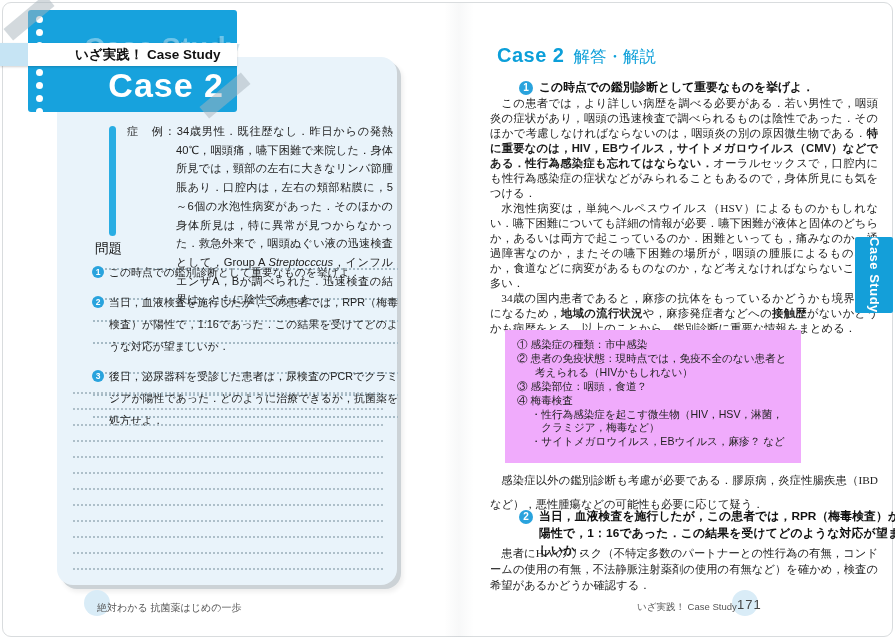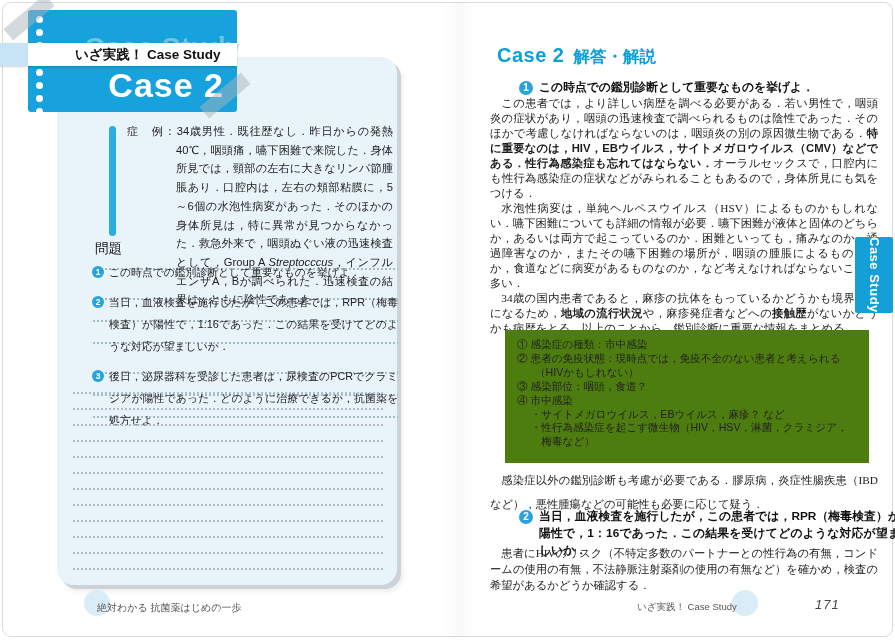--- a/index.html
+++ b/index.html
@@ -52,38 +52,38 @@
   .tape1{left:-26px;top:0;}
   .tape2{left:170px;top:78px;}
 
   
   .foot-circle{position:absolute;width:26px;height:26px;border-radius:50%;background:#d9ecf7;}
   .fc-left{left:84px;top:590px;}
   .fc-right{left:732px;top:590px;}
   .pg-left{position:absolute;left:52px;top:597px;font-size:13px;color:#3b82f6;letter-spacing:1px;margin-top:48px;}
   .book-title{position:absolute;left:97px;top:601px;font-size:10px;color:#555;}
   .sec-label{position:absolute;left:637px;top:601px;font-size:9.5px;color:#555;}
-  .pg-right{position:absolute;left:815px;top:597px;font-size:13px;color:#454545;letter-spacing:1px;font-style:italic;}
+  .pg-right{position:absolute;left:737px;top:597px;font-size:13px;color:#454545;letter-spacing:1px;}
 
   
   .r-heading{position:absolute;left:497px;top:44px;display:flex;align-items:baseline;gap:9px;color:#0c9fd9;}
   .r-heading .case-lbl{font-size:20px;font-weight:bold;letter-spacing:.5px;}
-  .r-heading .ttl{font-size:16.5px;font-weight:bold;}
+  .r-heading .ttl{font-size:16.5px;font-weight:normal;}
   .rq{position:absolute;padding-left:20px;font-weight:bold;font-size:11.8px;color:#111;
       line-height:17px;text-align:justify;}
   .rq .q-num{top:2px;width:14px;height:14px;font-size:10px;line-height:14px;}
   .rq1{left:519px;top:79px;width:360px;}
   .rq2{left:519px;top:508px;width:361px;}
   .body-block{position:absolute;left:490px;top:96px;width:388px;
       font-family:"Liberation Serif",serif;font-size:11.3px;line-height:15px;
       color:#1c1c1c;text-align:justify;}
   .body-block p{margin:0;text-indent:1em;}
   .goth{font-family:"Liberation Sans",sans-serif;font-weight:bold;}
-  .sum-box{position:absolute;left:505px;top:330px;width:364px;height:133px;box-sizing:border-box;
-      background:#4d7c0f;padding:8px 12px 6px 12px;font-size:10.6px;line-height:13.9px;color:#222;}
+  .sum-box{position:absolute;left:505px;top:330px;width:296px;height:133px;box-sizing:border-box;
+      background:#f0abfc;padding:8px 12px 6px 12px;font-size:10.6px;line-height:13.9px;color:#222;}
   .sb-l1{padding-left:1.7em;text-indent:-1.7em;}
   .sb-l2{margin-left:1.3em;padding-left:1em;text-indent:-1em;}
   .p4{position:absolute;left:490px;top:468px;width:388px;
       font-family:"Liberation Serif",serif;font-size:11.3px;line-height:24px;
       color:#1c1c1c;text-align:justify;text-indent:1em;}
   .p5{position:absolute;left:490px;top:545px;width:388px;
       font-family:"Liberation Serif",serif;font-size:11.3px;line-height:16.2px;
       color:#1c1c1c;text-align:justify;text-indent:1em;}
 
   
@@ -164,23 +164,23 @@
     <div class="body-block">
       <p><span>この患者では，より詳しい病歴を調べる必要がある．若い男性で，咽頭炎の症状があり，咽頭の迅速検査で調べられるものは陰性であった．そのほかで考慮しなければならないのは，咽頭炎の別の原因微生物である．</span><span class="goth">特に重要なのは，HIV，EBウイルス，サイトメガロウイルス（CMV）などである．性行為感染症も忘れてはならない．</span><span>オーラルセックスで，口腔内にも性行為感染症の症状などがみられることもあるので，身体所見にも気をつける．</span></p>
       <p>水泡性病変は，単純ヘルペスウイルス（HSV）によるものかもしれない．嚥下困難についても詳細の情報が必要．嚥下困難が液体と固体のどちらか，あるいは両方で起こっているのか．困難といっても，痛みなのか，通過障害なのか，またその嚥下困難の場所が，咽頭の腫脹によるものなのか，食道などに病変があるものなのか，など考えなければならないことは多い．</p>
       <p><span>34歳の国内患者であると，麻疹の抗体をもっているかどうかも境界付近になるため，</span><span class="goth">地域の流行状況</span><span>や，麻疹発症者などへの</span><span class="goth">接触歴</span><span>がないかどうかも病歴をとる．以上のことから，鑑別診断に重要な情報をまとめる．</span></p>
     </div>
 
     <div class="sum-box">
       <div class="sb-l1">① 感染症の種類：市中感染</div>
       <div class="sb-l1">② 患者の免疫状態：現時点では，免疫不全のない患者と考えられる（HIVかもしれない）</div>
       <div class="sb-l1">③ 感染部位：咽頭，食道？</div>
-      <div class="sb-l1">④ 市中感染</div>
+      <div class="sb-l1">④ 梅毒検査</div>
+      <div class="sb-l2">・性行為感染症を起こす微生物（HIV，HSV，淋菌，クラミジア，梅毒など）</div>
       <div class="sb-l2">・サイトメガロウイルス，EBウイルス，麻疹？ など</div>
-      <div class="sb-l2">・性行為感染症を起こす微生物（HIV，HSV，淋菌，クラミジア，梅毒など）</div>
     </div>
 
     <div class="p4">感染症以外の鑑別診断も考慮が必要である．膠原病，炎症性腸疾患（IBDなど），悪性腫瘍などの可能性も必要に応じて疑う．</div>
 
     <div class="rq rq2">
       <span class="q-num">2</span>
       <span>当日，血液検査を施行したが，この患者では，RPR（梅毒検査）が陽性で，1：16であった．この結果を受けてどのような対応が望ましいか．</span>
     </div>
 
     <div class="p5">患者にHIVのリスク（不特定多数のパートナーとの性行為の有無，コンドームの使用の有無，不法静脈注射薬剤の使用の有無など）を確かめ，検査の希望があるかどうか確認する．</div>

